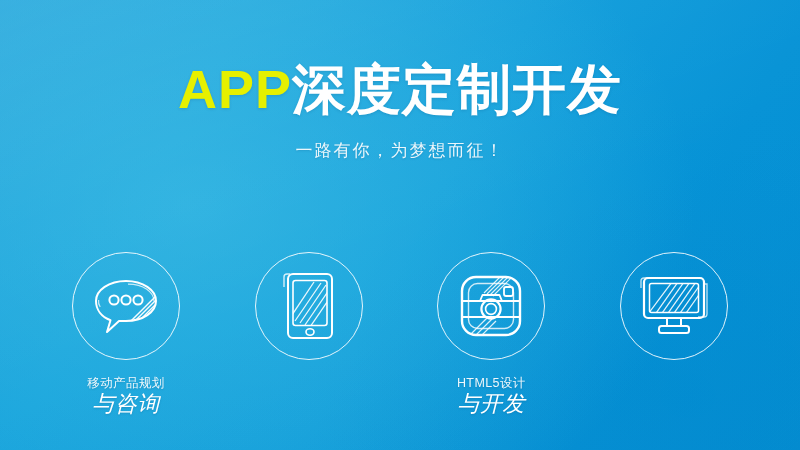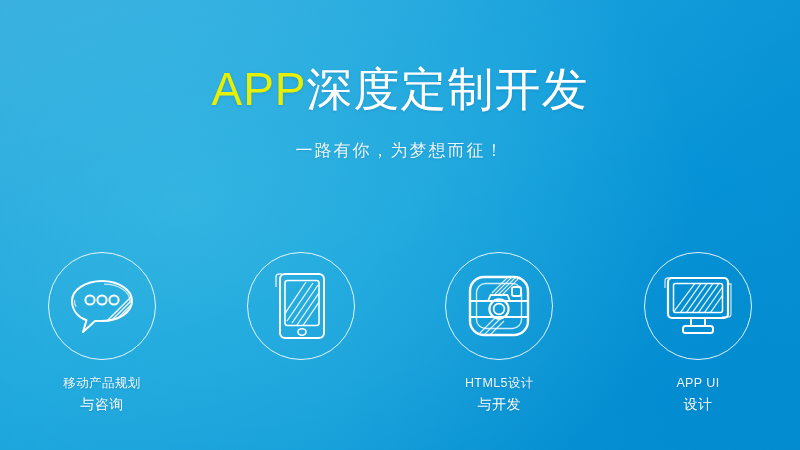--- a/index.html
+++ b/index.html
@@ -34,23 +34,23 @@
 
   
   #title-block {
     position: absolute;
     top: 52px;
     left: 0;
     width: 800px;
     text-align: center;
   }
   #main-title {
-    font-size: 46px;
+    font-size: 54px;
     line-height: 74px;
-    font-weight: 400;
+    font-weight: 700;
     letter-spacing: 1px;
     white-space: nowrap;
     text-shadow: 0 1px 3px rgba(0,60,110,0.18);
   }
   #title-app {
     color: #e6f000;
   }
   #title-cn {
     color: #ffffff;
   }
@@ -65,21 +65,21 @@
   }
 
   
   #features {
     position: absolute;
     top: 252px;
     left: 0;
     width: 800px;
     display: flex;
     justify-content: space-between;
-    padding: 0 16px;
+    padding: 0 40px;
     box-sizing: border-box;
   }
   .feature {
     width: 172px;
     display: flex;
     flex-direction: column;
     align-items: center;
   }
   .icon-circle {
     width: 108px;
@@ -101,26 +101,27 @@
   }
   .label-top {
     font-size: 12.5px;
     line-height: 17px;
     font-weight: 400;
     color: rgba(255,255,255,0.93);
     letter-spacing: 0.4px;
     text-shadow: 0 1px 2px rgba(0,60,110,0.20);
   }
   .label-bottom {
-    font-size: 14px;
+    font-size: 22px;
     line-height: 24px;
     font-weight: 400;
     color: #ffffff;
     letter-spacing: 0.5px;
     text-shadow: 0 1px 2px rgba(0,60,110,0.20);
+    font-style: italic;
   }
 </style>
 </head>
 <body>
 
 <div id="banner">
   <div id="sheen"></div>
 
   <div id="title-block">
     <div id="main-title"><span id="title-app">APP</span><span id="title-cn">深度定制开发</span></div>
@@ -234,20 +235,16 @@
             <line x1="22" y1="42" x2="46" y2="8"></line>
             <line x1="28" y1="42" x2="52" y2="8"></line>
             <line x1="34" y1="42" x2="58" y2="8"></line>
             <line x1="40" y1="42" x2="64" y2="8"></line>
             <line x1="46" y1="42" x2="70" y2="8"></line>
           </g>
           <path d="M29 44 L29 52 L43 52 L43 44" stroke="#ffffff" stroke-width="2" fill="none"></path>
           <rect x="21" y="52" width="30" height="7" rx="2.5" ry="2.5" stroke="#ffffff" stroke-width="2" fill="none"></rect>
         </svg>
       </div>
-      <div class="feature-labels">
-        <div class="label-top">APP UI</div>
-        <div class="label-bottom">设计</div>
-      </div>
     </div>
 
   </div>
 </div>
 
 </body></html>

